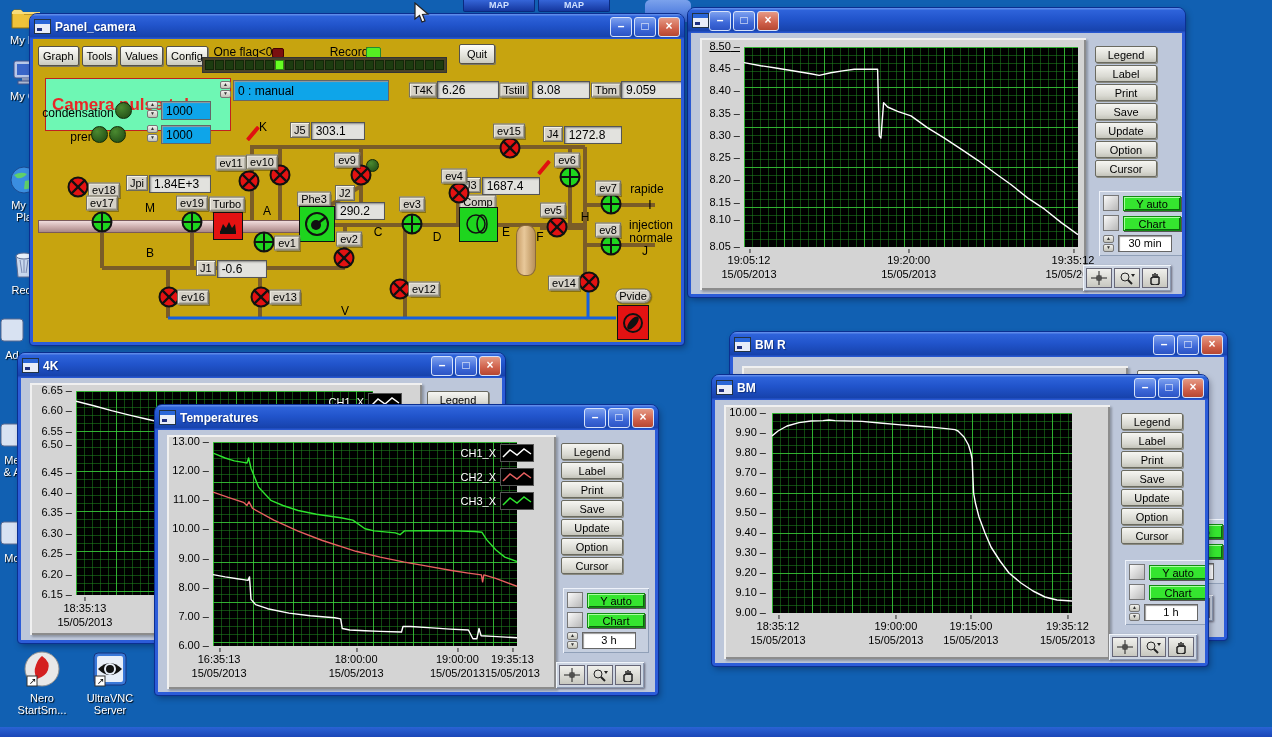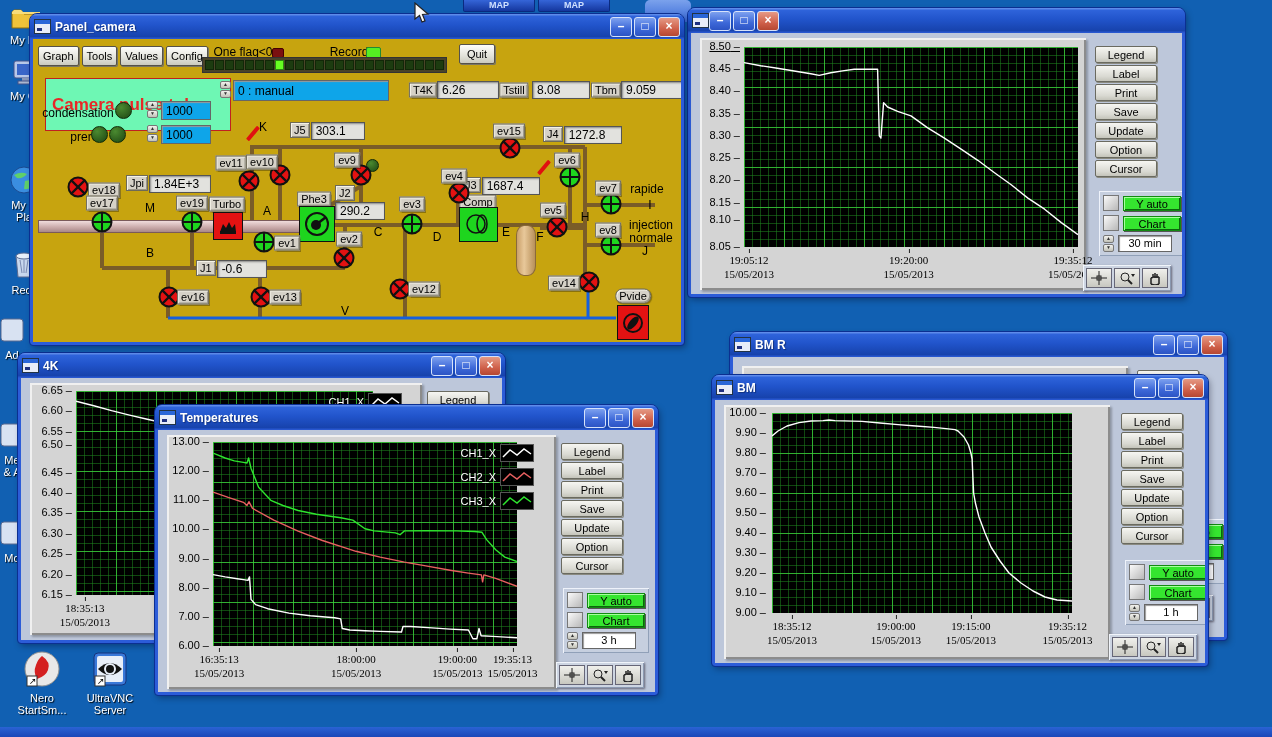--- a/index.html
+++ b/index.html
@@ -39,21 +39,21 @@
   .plot{position:absolute;background-color:#000;overflow:hidden;
         background-image:
           repeating-linear-gradient(to right, rgba(60,210,60,.75) 0 1px, transparent 1px 40px),
           repeating-linear-gradient(to bottom, rgba(60,210,60,.75) 0 1px, transparent 1px 40px),
           repeating-linear-gradient(to right, rgba(30,130,30,.55) 0 1px, transparent 1px 8px),
           repeating-linear-gradient(to bottom, rgba(30,130,30,.55) 0 1px, transparent 1px 8px);}
   .plot svg{position:absolute;left:0;top:0;}
   .yticks{position:absolute;}
   .ytick{position:absolute;right:2px;font-size:11px;white-space:nowrap;}
   .ytick:after{content:" \2013";}
-  .xticks{position:absolute;font-family:Liberation Serif, serif;}
+  .xticks{position:absolute;}
   .xtick{position:absolute;top:2px;transform:translateX(-50%);text-align:center;font-size:11px;white-space:nowrap;}
   .xtick:before{content:"";position:absolute;left:50%;top:-4px;width:1px;height:4px;background:#222;}
   .xtick div{line-height:14px;}
   .btncol{position:absolute;display:flex;flex-direction:column;gap:2px;}
   .xpbtn{height:17px;font-size:11px;font-family:"Liberation Sans",sans-serif;color:#000;
          background:linear-gradient(#f6f6f2,#d9d9d2 70%,#c4c4ba);border:1px solid #6a6a60;border-radius:2px;
          box-shadow:1px 1px 0 #8a8a80;padding:0;}
   .toggles{position:absolute;display:flex;flex-direction:column;gap:4px;
            background:#c6cfdf;padding:4px;box-shadow:inset 1px 1px 0 #eef2fa,inset -1px -1px 0 #90a0b8;}
   .trow{display:flex;align-items:center;gap:4px;}
@@ -293,21 +293,21 @@
           <div class="ytick" style="top: 153px;">9.20</div>
           <div class="ytick" style="top: 173px;">9.10</div>
           <div class="ytick" style="top: 193px;">9.00</div>
         </div>
       <div class="plot" style="left:48px;top:8px;width:300px;height:200px;">
           <svg width="300" height="200">
             <polyline points="0.0,23.0 6.0,18.0 15.0,13.0 27.0,9.6 39.0,8.0 51.0,7.6 57.0,7.0 63.0,7.6 90.0,8.4 108.0,10.0 126.0,11.6 144.0,13.0 162.0,14.4 174.0,15.6 183.0,16.6 186.0,18.0 192.0,24.0 196.5,32.0 198.9,40.0 200.1,46.0 201.6,80.0 203.4,90.0 207.0,104.0 213.0,120.0 219.0,134.0 228.0,148.0 237.0,160.0 249.0,170.0 261.0,178.0 273.0,184.0 285.0,187.0 300.0,188.0" fill="none" stroke="#ffffff" stroke-width="1.4" stroke-linejoin="round"></polyline>
           </svg>
         </div>
       <div class="xticks" style="left:48px;top:212px;width:300px;height:34px;">
-          <div class="xtick" style="left: 6px; margin-left: 14px;">
+          <div class="xtick" style="left: 6px;">
             <div>18:35:12</div>
             <div>15/05/2013</div>
           </div>
           <div class="xtick" style="left: 123.9px;">
             <div>19:00:00</div>
             <div>15/05/2013</div>
           </div>
           <div class="xtick" style="left: 198.9px;">
             <div>19:15:00</div>
             <div>15/05/2013</div>

